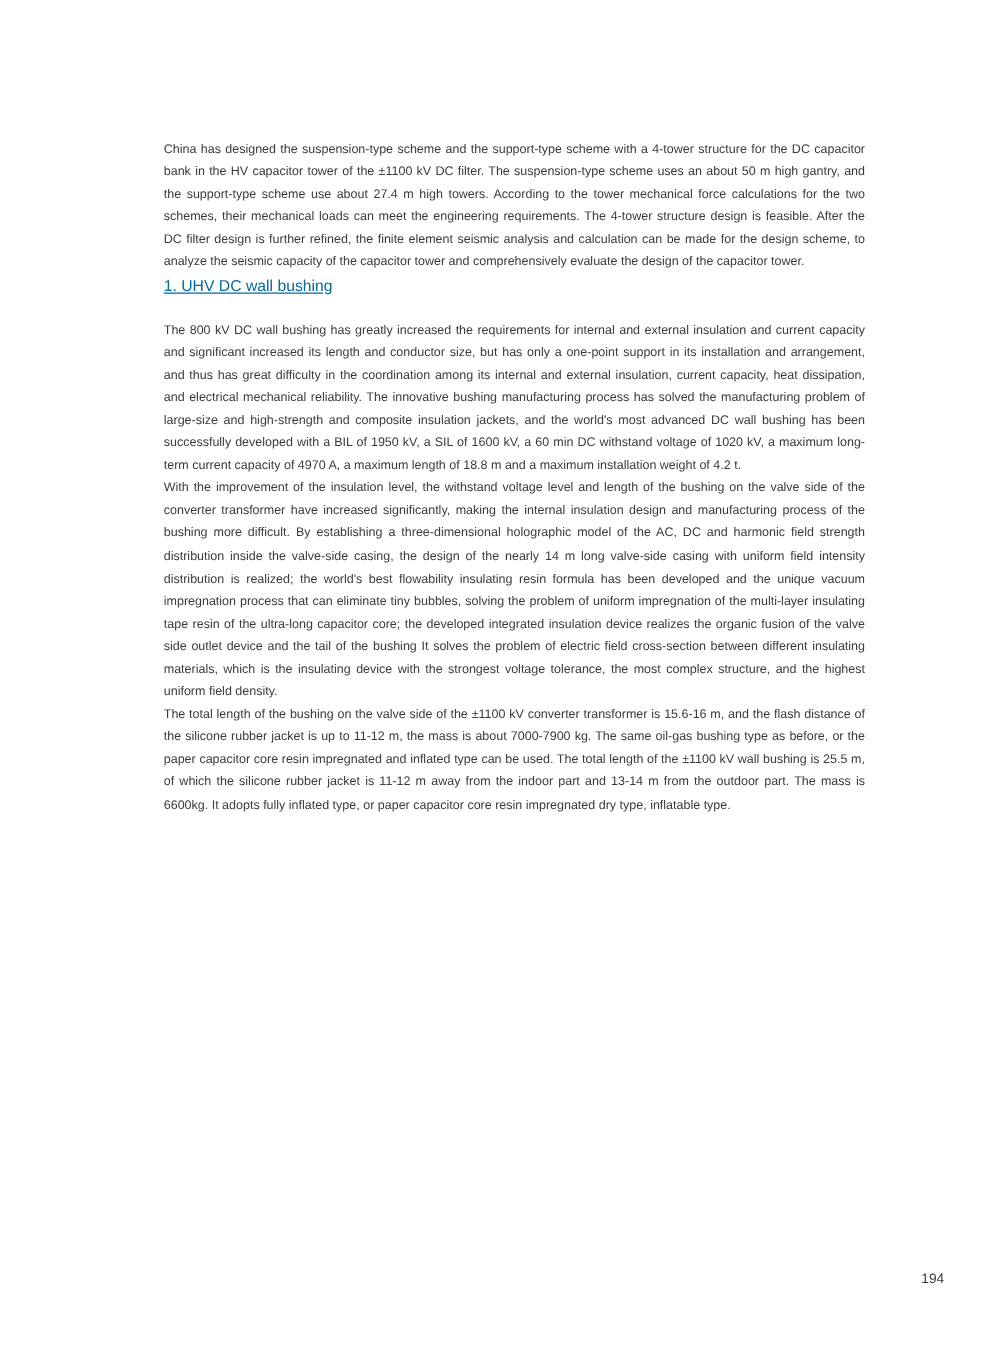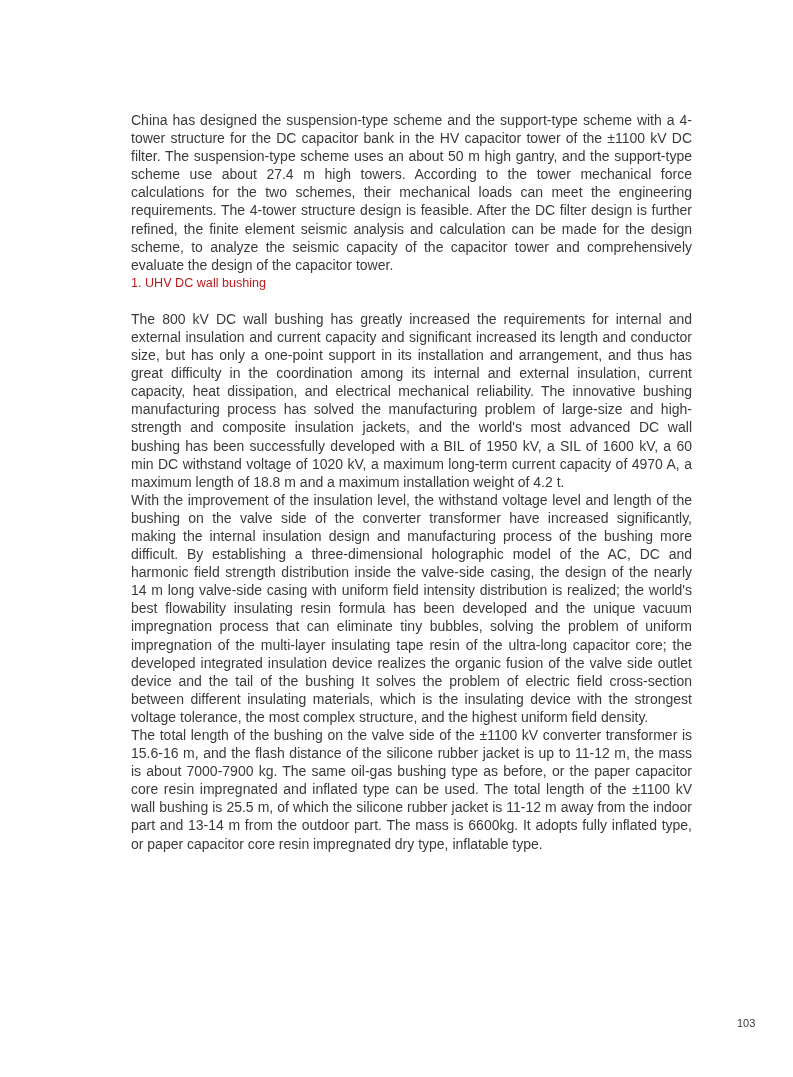--- a/index.html
+++ b/index.html
@@ -16,42 +16,43 @@
       color: #3a3a3a;
     }
     .page-content {
       position: absolute;
       left: 131px;
       top: 111px;
       width: 561px;
     }
     p.body-para {
       margin: 0;
-      font-size: 14px;
+      font-size: 10px;
       line-height: 18.1px;
       text-align: justify;
       color: #3a3a3a;
     }
     .para-1 { margin-bottom: 18px; }
     .section-heading {
       font-size: 12.6px;
       font-weight: bold;
       color: #2a2a2a;
       line-height: 18px;
       margin: 0 0 18px 0;
     }
     .section-heading .num {
       display: inline-block;
       width: 54px;
     }
     .sub-heading {
       font-size: 12.6px;
       line-height: 18px;
       margin: 0 0 18px 0;
-      color: #b91c1c;
+      color: #0369a1;
+      text-decoration: underline;
     }
     .para-gap { margin-bottom: 18px; }
     .page-number {
       position: absolute;
       left: 737px;
       top: 1017px;
       font-size: 11px;
       color: #3a3a3a;
     }
   </style>
@@ -62,13 +63,13 @@
   <p class="body-para para-1">China has designed the suspension-type scheme and the support-type scheme with a 4-tower structure for the DC capacitor bank in the HV capacitor tower of the ±1100 kV DC filter. The suspension-type scheme uses an about 50 m high gantry, and the support-type scheme use about 27.4 m high towers. According to the tower mechanical force calculations for the two schemes, their mechanical loads can meet the engineering requirements. The 4-tower structure design is feasible. After the DC filter design is further refined, the finite element seismic analysis and calculation can be made for the design scheme, to analyze the seismic capacity of the capacitor tower and comprehensively evaluate the design of the capacitor tower.</p>
 
 
   <div class="sub-heading">1. UHV DC wall bushing</div>
 
   <p class="body-para para-gap">The 800 kV DC wall bushing has greatly increased the requirements for internal and external insulation and current capacity and significant increased its length and conductor size, but has only a one-point support in its installation and arrangement, and thus has great difficulty in the coordination among its internal and external insulation, current capacity, heat dissipation, and electrical mechanical reliability. The innovative bushing manufacturing process has solved the manufacturing problem of large-size and high-strength and composite insulation jackets, and the world's most advanced DC wall bushing has been successfully developed with a BIL of 1950 kV, a SIL of 1600 kV, a 60 min DC withstand voltage of 1020 kV, a maximum long-term current capacity of 4970 A, a maximum length of 18.8 m and a maximum installation weight of 4.2 t.</p>
   <p class="body-para para-gap">With the improvement of the insulation level, the withstand voltage level and length of the bushing on the valve side of the converter transformer have increased significantly, making the internal insulation design and manufacturing process of the bushing more difficult. By establishing a three-dimensional holographic model of the AC, DC and harmonic field strength distribution inside the valve-side casing, the design of the nearly 14 m long valve-side casing with uniform field intensity distribution is realized; the world's best flowability insulating resin formula has been developed and the unique vacuum impregnation process that can eliminate tiny bubbles, solving the problem of uniform impregnation of the multi-layer insulating tape resin of the ultra-long capacitor core; the developed integrated insulation device realizes the organic fusion of the valve side outlet device and the tail of the bushing It solves the problem of electric field cross-section between different insulating materials, which is the insulating device with the strongest voltage tolerance, the most complex structure, and the highest uniform field density.</p>
   <p class="body-para">The total length of the bushing on the valve side of the ±1100 kV converter transformer is 15.6-16 m, and the flash distance of the silicone rubber jacket is up to 11-12 m, the mass is about 7000-7900 kg. The same oil-gas bushing type as before, or the paper capacitor core resin impregnated and inflated type can be used. The total length of the ±1100 kV wall bushing is 25.5 m, of which the silicone rubber jacket is 11-12 m away from the indoor part and 13-14 m from the outdoor part. The mass is 6600kg. It adopts fully inflated type, or paper capacitor core resin impregnated dry type, inflatable type.</p>
 </div>
 
-<div class="page-number">103</div>
+<div class="page-number">194</div>
 
 </body></html>

